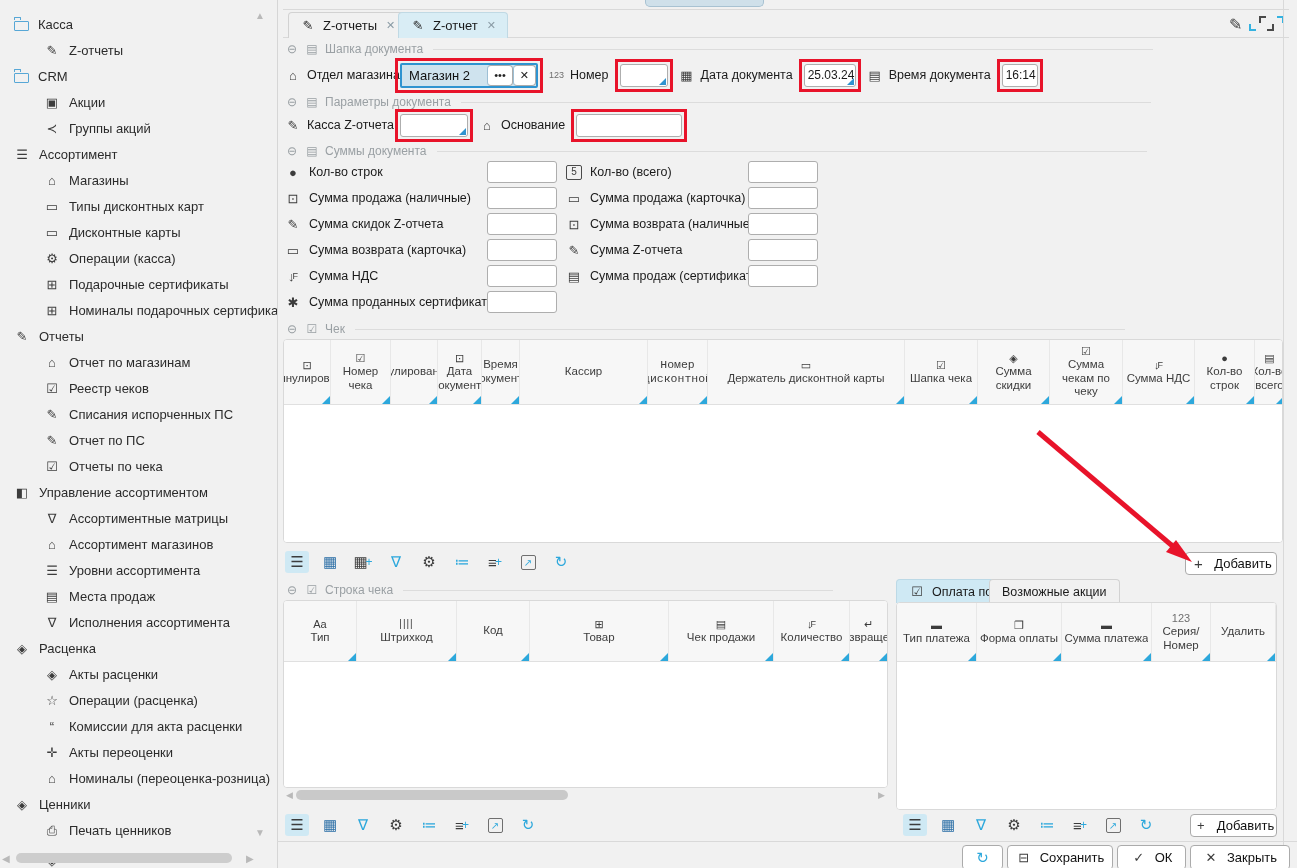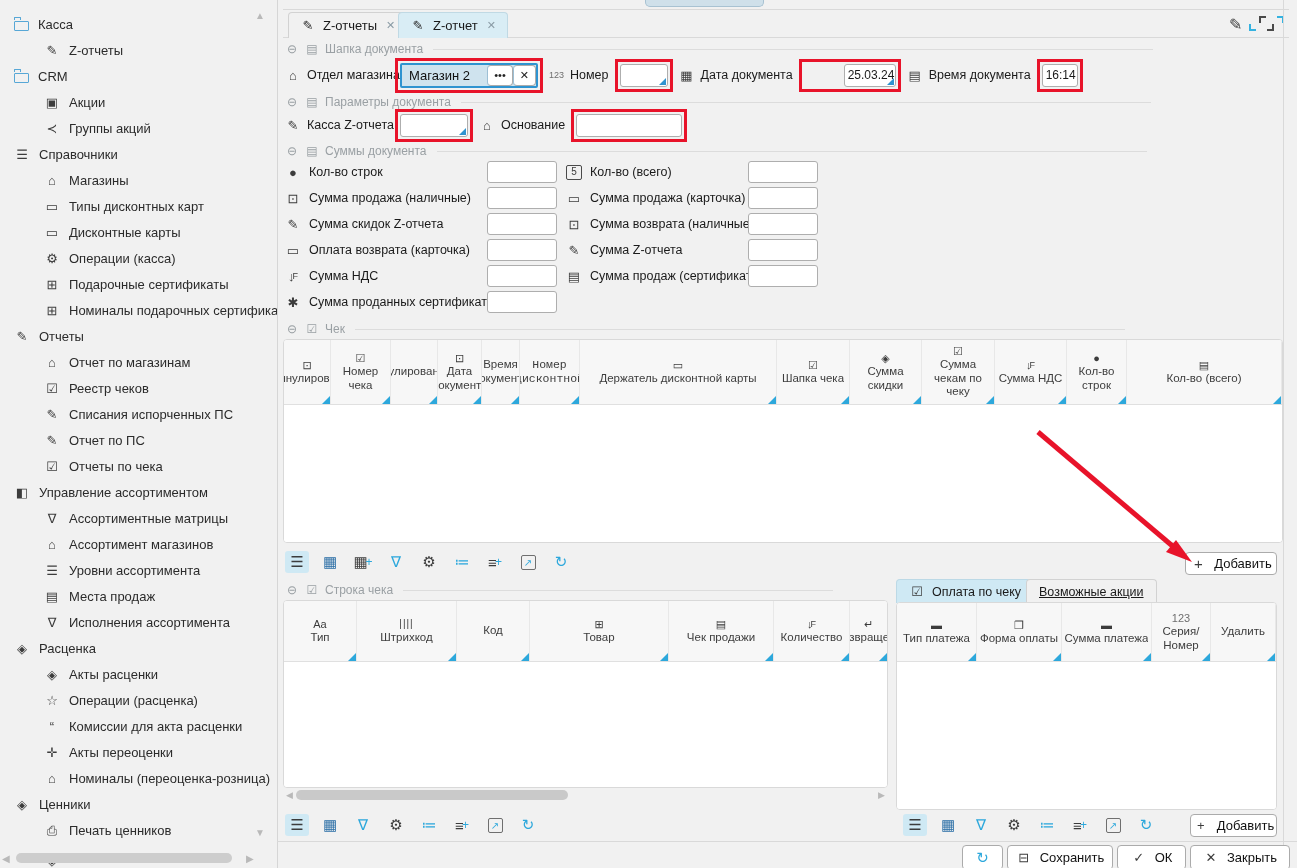--- a/index.html
+++ b/index.html
@@ -107,21 +107,21 @@
       <div class="side-item" style="left: 44px; top: 89px;">
         <span class="i">▣</span>
         <span class="lbl">Акции</span>
       </div>
       <div class="side-item" style="left: 44px; top: 115px;">
         <span class="i">≺</span>
         <span class="lbl">Группы акций</span>
       </div>
       <div class="side-item" style="left: 14px; top: 141px;">
         <span class="i">☰</span>
-        <span class="lbl">Справочники</span>
+        <span class="lbl">Ассортимент</span>
       </div>
       <div class="side-item" style="left: 44px; top: 167px;">
         <span class="i">⌂</span>
         <span class="lbl">Магазины</span>
       </div>
       <div class="side-item" style="left: 44px; top: 193px;">
         <span class="i">▭</span>
         <span class="lbl">Типы дисконтных карт</span>
       </div>
       <div class="side-item" style="left: 44px; top: 219px;">
@@ -270,21 +270,21 @@
         </span>
       </span>
       <span class="i txt-ico">123</span>
       <span class="fld-lbl">Номер</span>
       <span class="hl">
         <span class="inp combo" style="width: 48px;"></span>
       </span>
       <span class="i">▦</span>
       <span class="fld-lbl">Дата документа</span>
       <span class="hl">
-        <span class="inp combo" style="width: 52px; font-size: 12px; display: inline-flex; align-items: center; padding-left: 3px; margin-left: 40px;">
+        <span class="inp combo" style="width: 52px; font-size: 12px; display: inline-flex; align-items: center; padding-left: 3px;">
           <span>25.03.24</span>
         </span>
       </span>
       <span class="i">▤</span>
       <span class="fld-lbl">Время документа</span>
       <span class="hl">
         <span class="inp" style="width: 36px; font-size: 12px; display: inline-flex; align-items: center; padding-left: 3px;">
           <span>16:14</span>
         </span>
       </span>
@@ -332,21 +332,21 @@
     <div class="frow" style="left: 8px; top: 212px; height: 24px;">
       <span class="i" style="margin-right: 8px;">✎</span>
       <span class="fld-lbl" style="width: 178px;">Сумма скидок Z-отчета</span>
       <span class="inp" style="width: 70px; height: 22px; margin-right: 9px;"></span>
       <span class="i" style="margin-right: 8px;">⊡</span>
       <span class="fld-lbl" style="width: 158px;">Сумма возврата (наличные)</span>
       <span class="inp" style="width: 70px; height: 22px; margin-right: 9px;"></span>
     </div>
     <div class="frow" style="left: 8px; top: 238px; height: 24px;">
       <span class="i" style="margin-right: 8px;">▭</span>
-      <span class="fld-lbl" style="width: 178px;">Оплата возврата (карточка)</span>
+      <span class="fld-lbl" style="width: 178px;">Сумма возврата (карточка)</span>
       <span class="inp" style="width: 70px; height: 22px; margin-right: 9px;"></span>
       <span class="i" style="margin-right: 8px;">✎</span>
       <span class="fld-lbl" style="width: 158px;">Сумма Z-отчета</span>
       <span class="inp" style="width: 70px; height: 22px; margin-right: 9px;"></span>
     </div>
     <div class="frow" style="left: 8px; top: 264px; height: 24px;">
       <span class="i" style="margin-right: 8px;">↓<b style="font-size: 9px; font-weight: normal; margin-left: -2px;">F</b></span>
       <span class="fld-lbl" style="width: 178px;">Сумма НДС</span>
       <span class="inp" style="width: 70px; height: 22px; margin-right: 9px;"></span>
       <span class="i" style="margin-right: 8px;">▤</span>
@@ -376,20 +376,23 @@
         </div>
         <div class="th" style="width: 47px; flex: 0 0 auto;">
           <div class="cap">Аннулированный</div>
         </div>
         <div class="th" style="width: 44px; flex: 0 0 auto;">
           <span class="i">⊡</span>
           <div class="cap">Дата документа</div>
         </div>
         <div class="th" style="width: 38px; flex: 0 0 auto;">
           <div class="cap">Время документа</div>
+        </div>
+        <div class="th" style="width: 128px; flex: 0 0 auto;">
+          <div class="cap">Кассир</div>
         </div>
         <div class="th" style="width: 60px; flex: 0 0 auto; font-family: Liberation Mono, monospace;">
           <div class="cap">Номер дисконтной</div>
         </div>
         <div class="th" style="width: 197px; flex: 0 0 auto;">
           <span class="i">▭</span>
           <div class="cap">Держатель дисконтной карты</div>
         </div>
         <div class="th" style="width: 73px; flex: 0 0 auto;">
           <span class="i">☑</span>
@@ -487,21 +490,21 @@
       <div class="tico two">≡<b>+</b></div>
       <div class="tico">
         <span class="bx">↗</span>
       </div>
       <div class="tico cyan">↻</div>
     </div>
     <div class="ptab active" style="left: 619px; top: 579px;">
       <span class="i">☑</span>
       <span>Оплата по чеку</span>
     </div>
-    <div class="ptab" style="left: 749px; top: 579px; text-decoration: underline;">
+    <div class="ptab" style="left: 712px; top: 579px;">
       <span>Возможные акции</span>
     </div>
     <div class="tbl" style="left: 619px; top: 602px; width: 381px; height: 208px;">
       <div class="thead" style="height: 58px;">
         <div class="th" style="width: 80px; flex: 0 0 auto;">
           <span class="i">▬</span>
           <div class="cap">Тип платежа</div>
         </div>
         <div class="th" style="width: 85px; flex: 0 0 auto;">
           <span class="i">❐</span>

